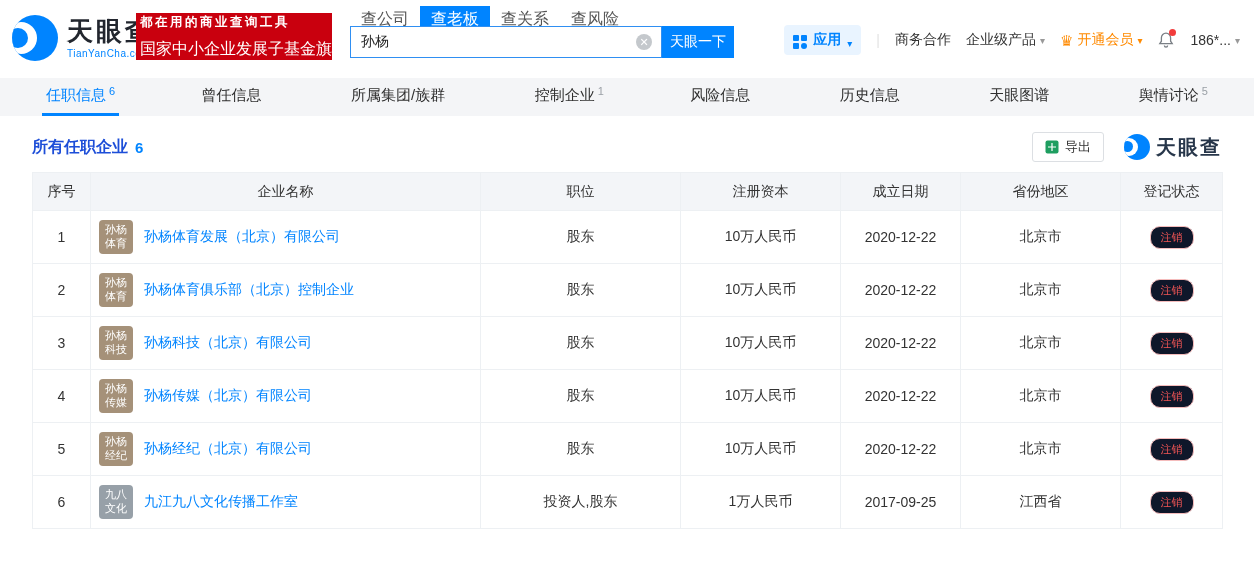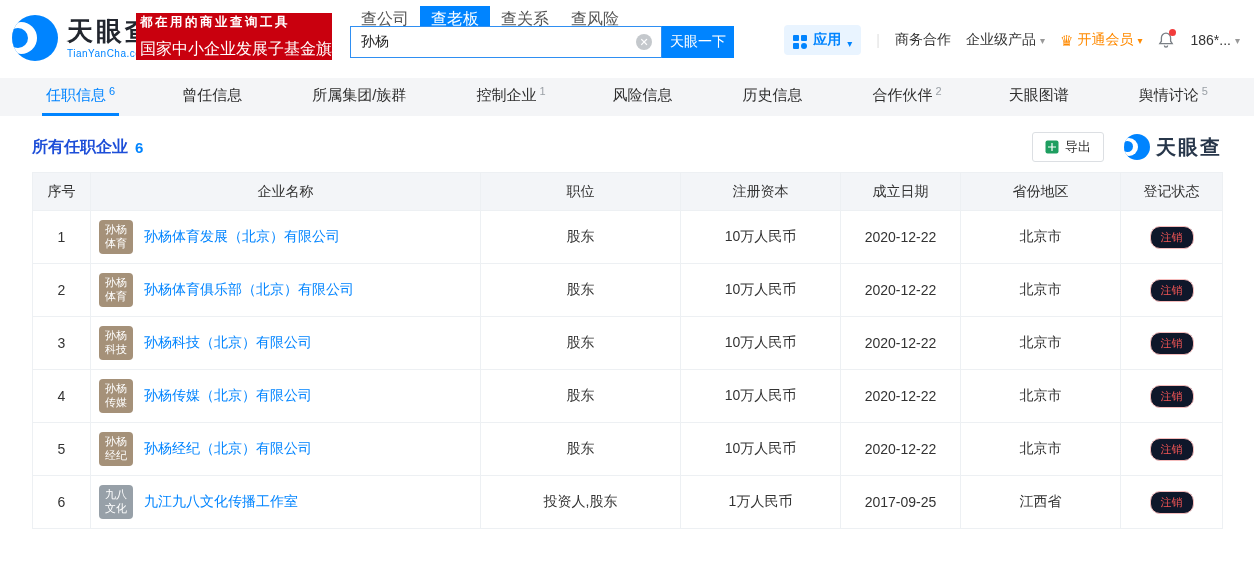--- a/index.html
+++ b/index.html
@@ -183,24 +183,20 @@
       <div class="nav-tab">
         <span>风险信息</span>
         <span class="nav-count"></span>
       </div>
 
       <div class="nav-tab">
         <span>历史信息</span>
         <span class="nav-count"></span>
       </div>
 
-      <div class="nav-tab">
-        <span>合作伙伴</span>
-        <span class="nav-count">2</span>
-      </div>
 
       <div class="nav-tab">
         <span>天眼图谱</span>
         <span class="nav-count"></span>
       </div>
 
       <div class="nav-tab">
         <span>舆情讨论</span>
         <span class="nav-count">5</span>
       </div>
@@ -275,21 +271,21 @@
           </tr>
 
           <tr>
             <td>2</td>
             <td class="c-company">
               <div class="company-cell">
                 <div class="avatar" style="background-color: rgb(165, 145, 121);">
                   <span>孙杨</span>
                   <span>体育</span>
                 </div>
-                <a class="company-link">孙杨体育俱乐部（北京）有限公司</a>
+                <a class="company-link">孙杨体育俱乐部（北京）控制企业</a>
               </div>
             </td>
             <td>股东</td>
             <td>10万人民币</td>
             <td>2020-12-22</td>
             <td>北京市</td>
             <td>
               <span class="status-badge">注销</span>
             </td>
           </tr>

